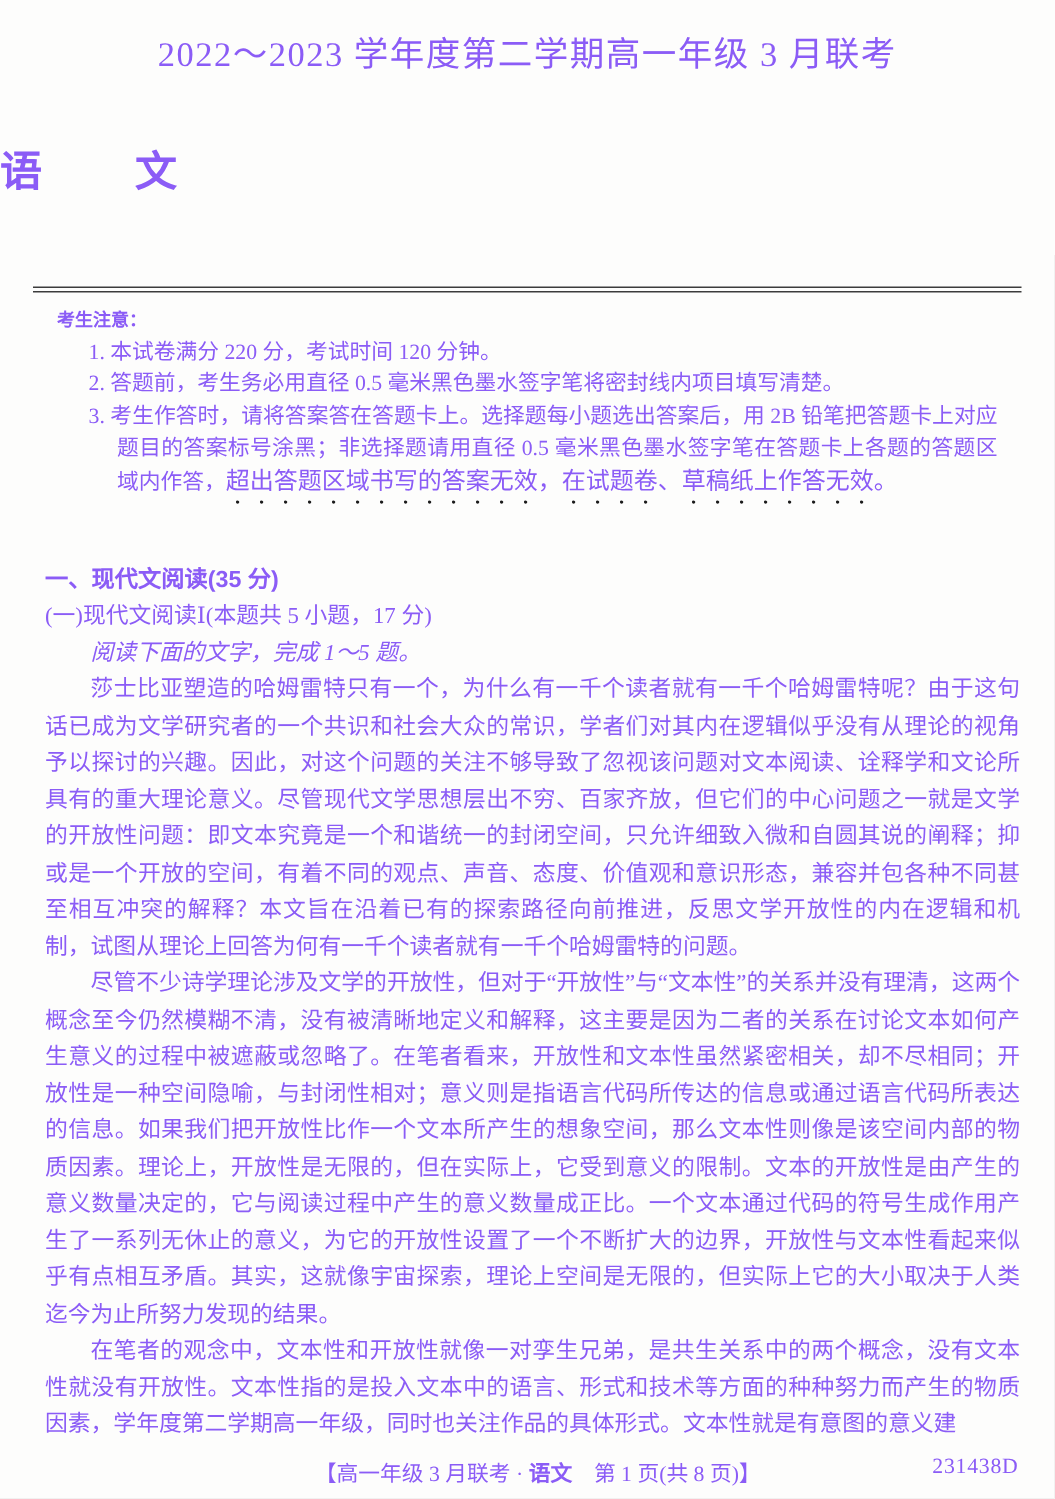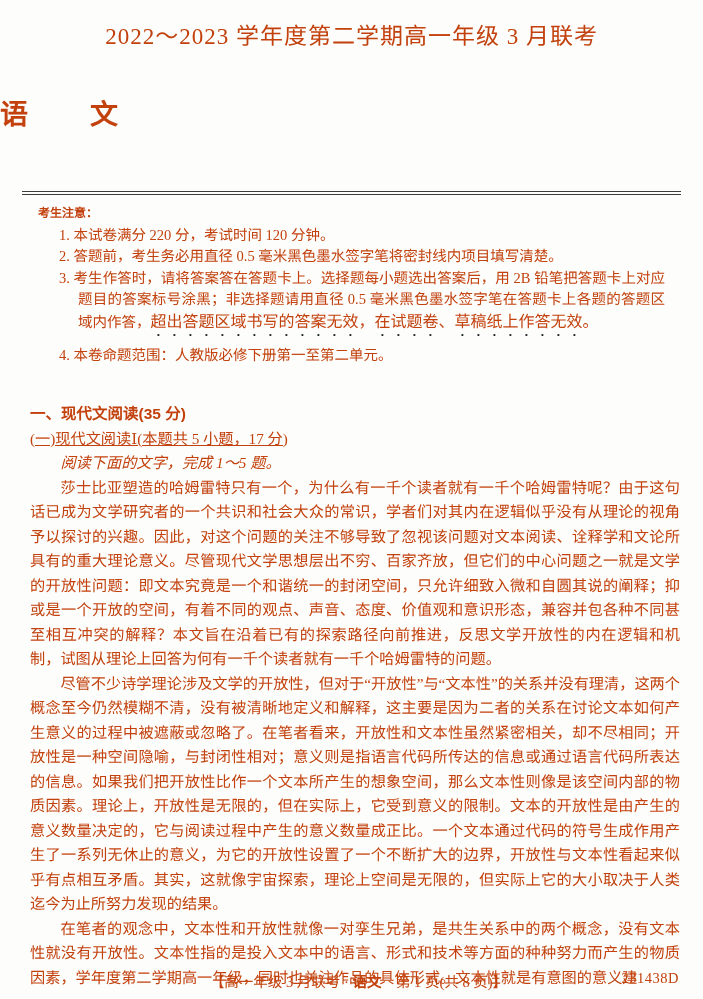--- a/index.html
+++ b/index.html
@@ -6,21 +6,21 @@
     margin: 0;
     padding: 0;
     background: #e8e8e8;
   }
   .page {
     position: relative;
     width: 703px;
     height: 999px;
     margin: 0 auto;
     background: #fdfdfc;
-    color: #c2410c;
+    color: #8b5cf6;
     font-family: "Liberation Serif", "DejaVu Serif", serif;
     overflow: hidden;
     box-sizing: border-box;
   }
   .exam-title {
     padding-top: 17px;
     text-align: center;
     font-size: 23px;
     letter-spacing: 1px;
     font-family: "Liberation Serif", "DejaVu Serif", serif;
@@ -72,21 +72,20 @@
     line-height: 24.5px;
   }
   .section-heading {
     margin-top: 36px;
     font-family: "Liberation Sans", "DejaVu Sans", sans-serif;
     font-weight: 700;
     font-size: 15.5px;
   }
   .section-subheading {
     text-align: justify;
-    text-decoration: underline;
   }
   .instruction {
     text-indent: 2em;
     font-style: italic;
   }
   .passage-paragraph {
     text-indent: 2em;
     text-align: justify;
     margin: 0;
   }
@@ -122,21 +121,20 @@
 
   <div class="subject-title">语　　文</div>
 
   <div class="header-divider"></div>
 
   <div class="notice">
     <div class="notice-heading">考生注意：</div>
     <div class="notice-item">1. 本试卷满分 220 分，考试时间 120 分钟。</div>
     <div class="notice-item">2. 答题前，考生务必用直径 0.5 毫米黑色墨水签字笔将密封线内项目填写清楚。</div>
     <div class="notice-item has-emphasis"><span>3. 考生作答时，请将答案答在答题卡上。选择题每小题选出答案后，用 2B 铅笔把答题卡上对应题目的答案标号涂黑；非选择题请用直径 0.5 毫米黑色墨水签字笔在答题卡上各题的答题区域内作答，</span><span class="notice-emphasis">超出答题区域书写的答案无效，在试题卷、草稿纸上作答无效。</span></div>
-    <div class="notice-item">4. 本卷命题范围：人教版必修下册第一至第二单元。</div>
   </div>
 
   <div class="body-text">
     <div class="section-heading">一、现代文阅读(35 分)</div>
     <div class="section-subheading">(一)现代文阅读Ⅰ(本题共 5 小题，17 分)</div>
     <div class="instruction">阅读下面的文字，完成 1～5 题。</div>
     <p class="passage-paragraph">莎士比亚塑造的哈姆雷特只有一个，为什么有一千个读者就有一千个哈姆雷特呢？由于这句话已成为文学研究者的一个共识和社会大众的常识，学者们对其内在逻辑似乎没有从理论的视角予以探讨的兴趣。因此，对这个问题的关注不够导致了忽视该问题对文本阅读、诠释学和文论所具有的重大理论意义。尽管现代文学思想层出不穷、百家齐放，但它们的中心问题之一就是文学的开放性问题：即文本究竟是一个和谐统一的封闭空间，只允许细致入微和自圆其说的阐释；抑或是一个开放的空间，有着不同的观点、声音、态度、价值观和意识形态，兼容并包各种不同甚至相互冲突的解释？本文旨在沿着已有的探索路径向前推进，反思文学开放性的内在逻辑和机制，试图从理论上回答为何有一千个读者就有一千个哈姆雷特的问题。</p>
     <p class="passage-paragraph">尽管不少诗学理论涉及文学的开放性，但对于“开放性”与“文本性”的关系并没有理清，这两个概念至今仍然模糊不清，没有被清晰地定义和解释，这主要是因为二者的关系在讨论文本如何产生意义的过程中被遮蔽或忽略了。在笔者看来，开放性和文本性虽然紧密相关，却不尽相同；开放性是一种空间隐喻，与封闭性相对；意义则是指语言代码所传达的信息或通过语言代码所表达的信息。如果我们把开放性比作一个文本所产生的想象空间，那么文本性则像是该空间内部的物质因素。理论上，开放性是无限的，但在实际上，它受到意义的限制。文本的开放性是由产生的意义数量决定的，它与阅读过程中产生的意义数量成正比。一个文本通过代码的符号生成作用产生了一系列无休止的意义，为它的开放性设置了一个不断扩大的边界，开放性与文本性看起来似乎有点相互矛盾。其实，这就像宇宙探索，理论上空间是无限的，但实际上它的大小取决于人类迄今为止所努力发现的结果。</p>
     <p class="passage-paragraph">在笔者的观念中，文本性和开放性就像一对孪生兄弟，是共生关系中的两个概念，没有文本性就没有开放性。文本性指的是投入文本中的语言、形式和技术等方面的种种努力而产生的物质因素，学年度第二学期高一年级，同时也关注作品的具体形式。文本性就是有意图的意义建</p>
   </div>

